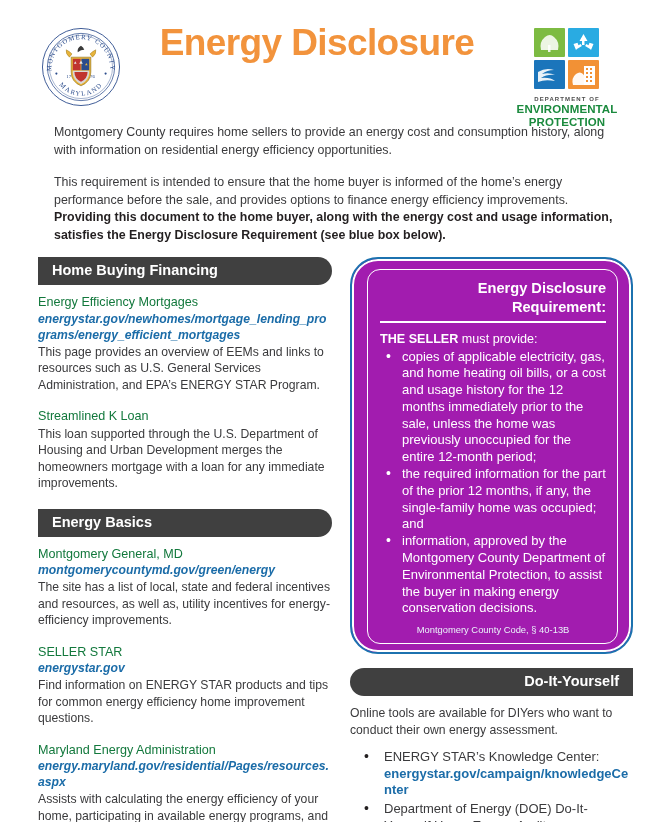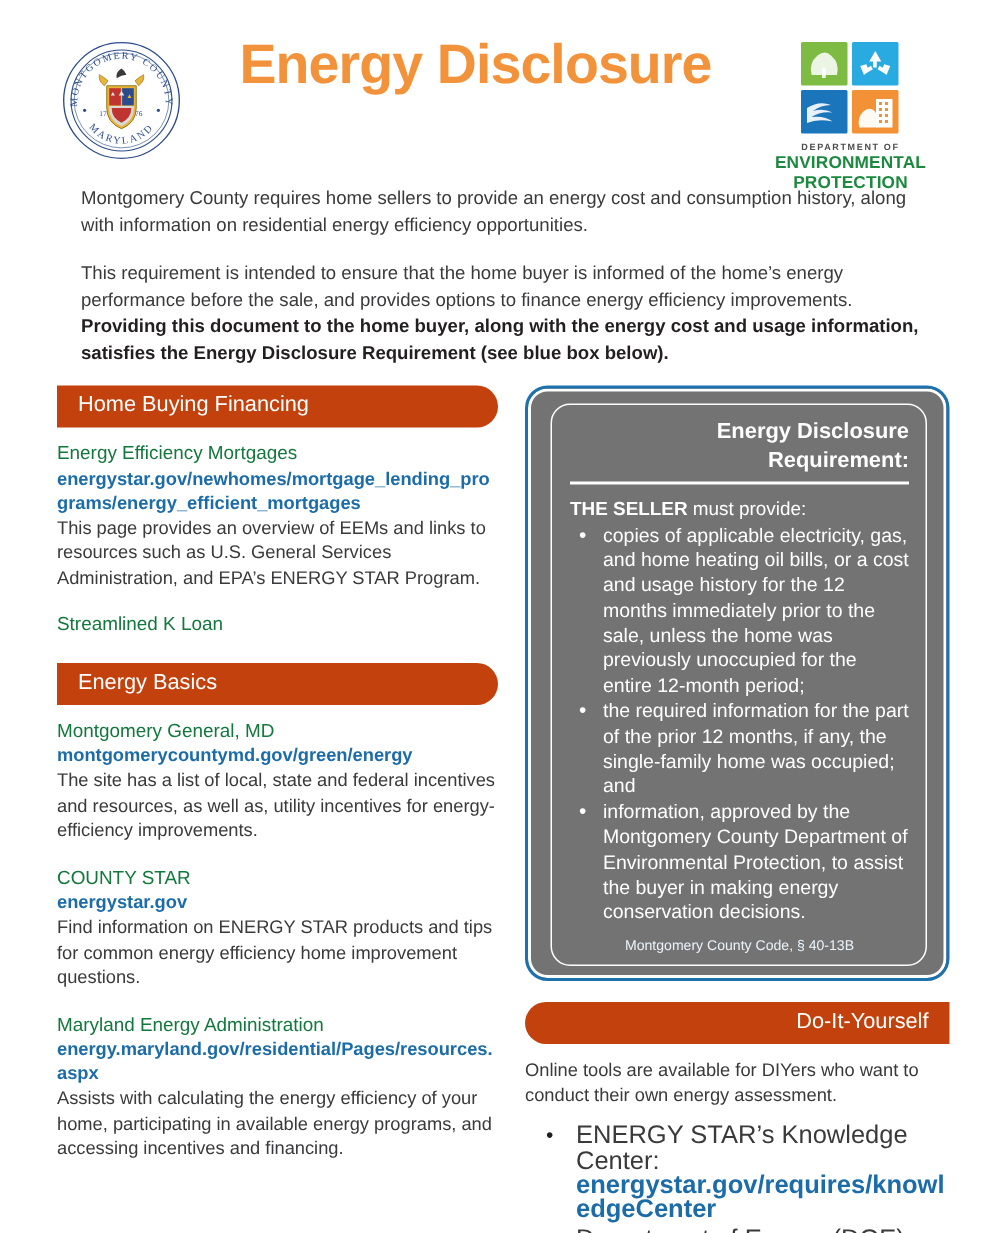--- a/index.html
+++ b/index.html
@@ -104,25 +104,25 @@
   .columns {
     display: flex;
     padding: 13px 24px 0 38px;
     gap: 18px;
   }
   .col-left  { width: 294px; flex: 0 0 294px; }
   .col-right { width: 283px; flex: 0 0 283px; }
 
   
   .pill {
-    background: #c2410c;
+    background: #404040;
     border-radius: 0 14px 14px 0;
     color: #ffffff;
     font-size: 14.5px;
-    font-weight: normal;
+    font-weight: bold;
     padding: 4px 14px 5px 14px;
     line-height: 19px;
     margin-bottom: 9px;
   }
   .pill-right {
     border-radius: 14px 0 0 14px;
     text-align: right;
   }
 
   
@@ -133,33 +133,34 @@
     font-weight: normal;
     font-size: 12.6px;
     line-height: 16.5px;
   }
   .entry-url {
     color: #1B6CA8;
     font-weight: bold;
     font-size: 12.2px;
     line-height: 16px;
     word-break: break-word;
+    font-style: italic;
   }
   .entry-desc {
     color: #3A3A3C;
     font-size: 12.2px;
     line-height: 16.5px;
     margin-top: 1px;
   }
 
   
   .blue-box {
-    background: #737373;
+    background: #a21caf;
     border: 2.5px solid #1C72AF;
-    border-radius: 15px;
+    border-radius: 28px;
     box-shadow: 0 0 0 2px #ffffff inset;
     padding: 10px 13px 8px 15px;
     color: #ffffff;
     position: relative;
   }
   .blue-inner {
     border: 1.5px solid #ffffff;
     border-radius: 13px;
     padding: 9px 11px 7px 12px;
   }
@@ -207,21 +208,21 @@
     color: #3A3A3C;
     font-size: 12.2px;
     line-height: 16.5px;
     margin-bottom: 11px;
   }
   .diy-list { list-style: none; }
   .diy-list li {
     position: relative;
     padding-left: 34px;
     margin-bottom: 3px;
-    font-size: 17px;
+    font-size: 13px;
     line-height: 16.5px;
     color: #3A3A3C;
   }
   .diy-list li::before {
     content: "\2022";
     position: absolute;
     left: 14px;
     top: -1px;
     font-size: 14px;
     color: #231F20;
@@ -334,32 +335,33 @@
       <div class="pill">Home Buying Financing</div>
 
       <div class="entry">
         <div class="entry-title">Energy Efficiency Mortgages</div>
         <div class="entry-url">energystar.gov/newhomes/mortgage_lending_programs/energy_efficient_mortgages</div>
         <div class="entry-desc">This page provides an overview of EEMs and links to resources such as U.S. General Services Administration, and EPA’s ENERGY STAR Program.</div>
       </div>
 
       <div class="entry">
         <div class="entry-title">Streamlined K Loan</div>
+        <div class="entry-desc">This loan supported through the U.S. Department of Housing and Urban Development merges the homeowners mortgage with a loan for any immediate improvements.</div>
       </div>
 
       <div class="pill" style="margin-top:17px">Energy Basics</div>
 
       <div class="entry">
         <div class="entry-title">Montgomery General, MD</div>
         <div class="entry-url">montgomerycountymd.gov/green/energy</div>
         <div class="entry-desc">The site has a list of local, state and federal incentives and resources, as well as, utility incentives for energy-efficiency improvements.</div>
       </div>
 
       <div class="entry">
-        <div class="entry-title">COUNTY STAR</div>
+        <div class="entry-title">SELLER STAR</div>
         <div class="entry-url">energystar.gov</div>
         <div class="entry-desc">Find information on ENERGY STAR products and tips for common energy efficiency home improvement questions.</div>
       </div>
 
       <div class="entry">
         <div class="entry-title">Maryland Energy Administration</div>
         <div class="entry-url">energy.maryland.gov/residential/Pages/resources.aspx</div>
         <div class="entry-desc">Assists with calculating the energy efficiency of your home, participating in available energy programs, and accessing incentives and financing.</div>
       </div>
 
@@ -379,21 +381,21 @@
           <div class="blue-cite">Montgomery County Code, § 40-13B</div>
         </div>
       </div>
 
       <div class="diy-wrap">
         <div class="pill pill-right">Do-It-Yourself</div>
         <div class="diy-intro">Online tools are available for DIYers who want to conduct their own energy assessment.</div>
         <ul class="diy-list">
           <li>
             <span>ENERGY STAR’s Knowledge Center:</span>
-            <span class="diy-url">energystar.gov/requires/knowledgeCenter</span>
+            <span class="diy-url">energystar.gov/campaign/knowledgeCenter</span>
           </li>
           <li>
             <span>Department of Energy (DOE) Do-It-Yourself Home Energy Audits:</span>
             
           </li>
         </ul>
       </div>
 
     </div>
   </div>

